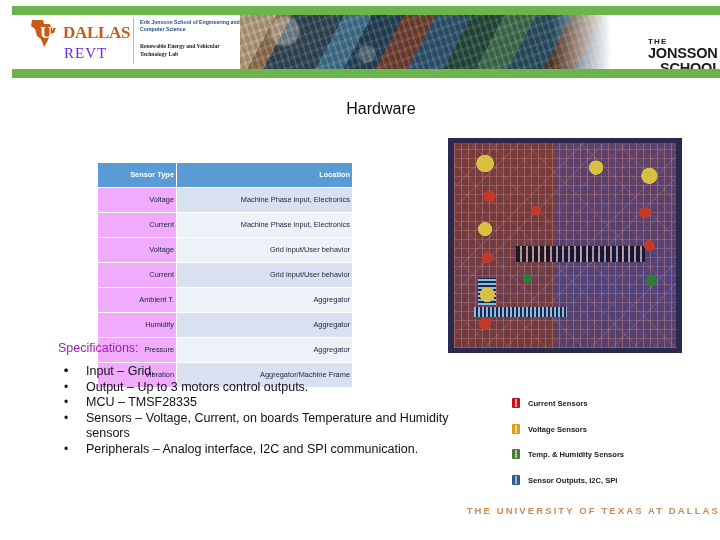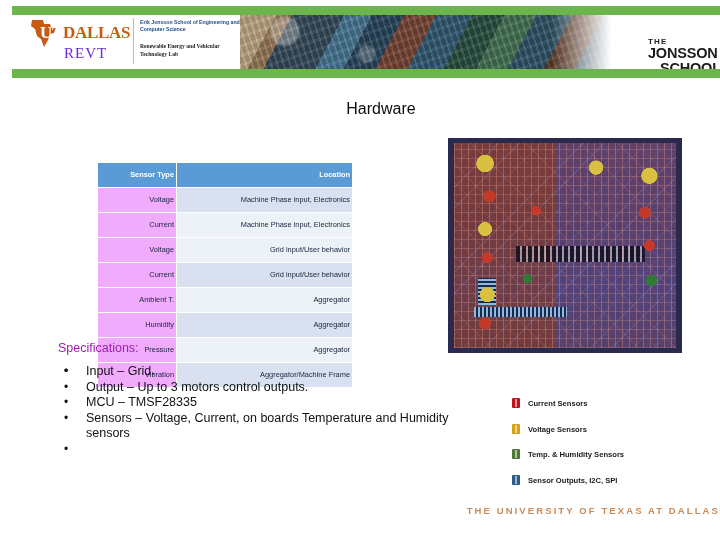--- a/index.html
+++ b/index.html
@@ -416,21 +416,21 @@
   </div>
 </div>
 
 <div class="spec-heading">Specifications:</div>
 <ul class="spec-list">
     <li><span class="bullet">•</span></li>
     <li><span class="bullet">•</span><span>Input – Grid.</span></li>
     <li><span class="bullet">•</span><span>Output – Up to 3 motors control outputs.</span></li>
     <li><span class="bullet">•</span><span>MCU – TMSF28335</span></li>
     <li><span class="bullet">•</span><span>Sensors – Voltage, Current, on boards Temperature and Humidity sensors</span></li>
-    <li><span class="bullet">•</span></li>
+    <li><span class="bullet">•</span><span>Peripherals – Analog interface, I2C and SPI communication.</span></li>
   </ul>
 
 <div class="legend">
     <div class="legend-row">
       <span class="legend-swatch" style="background: rgb(192, 18, 27);"></span>
       <span class="legend-label">Current Sensors</span>
     </div>
     <div class="legend-row">
       <span class="legend-swatch" style="background: rgb(212, 160, 23);"></span>
       <span class="legend-label">Voltage Sensors</span>

